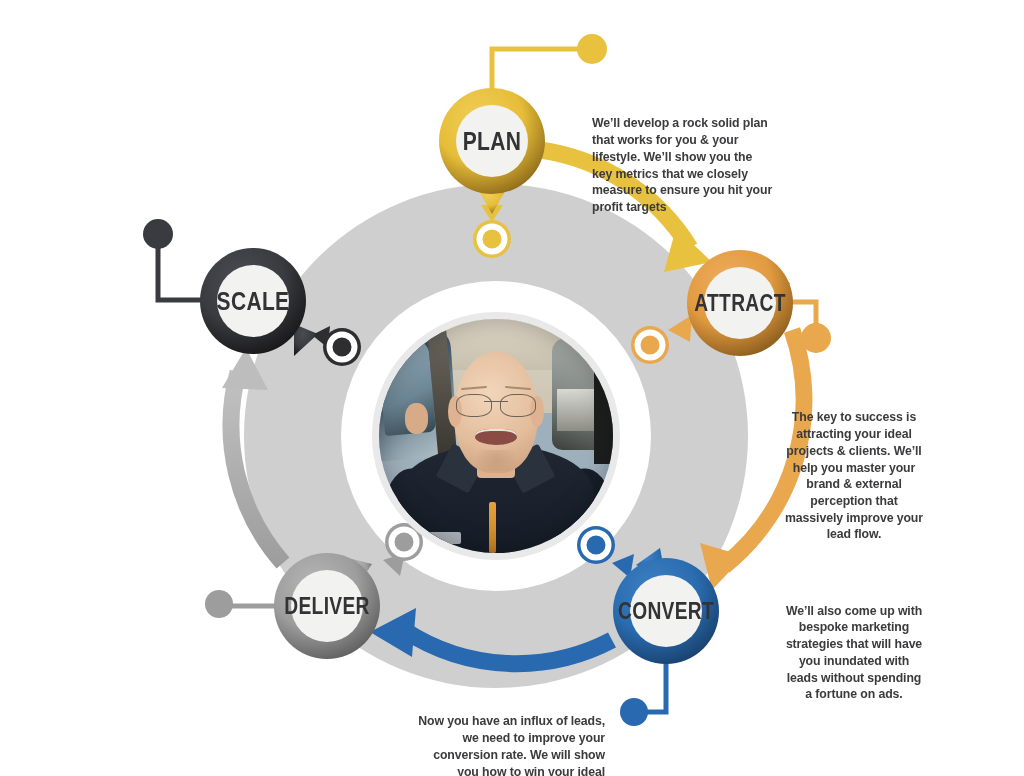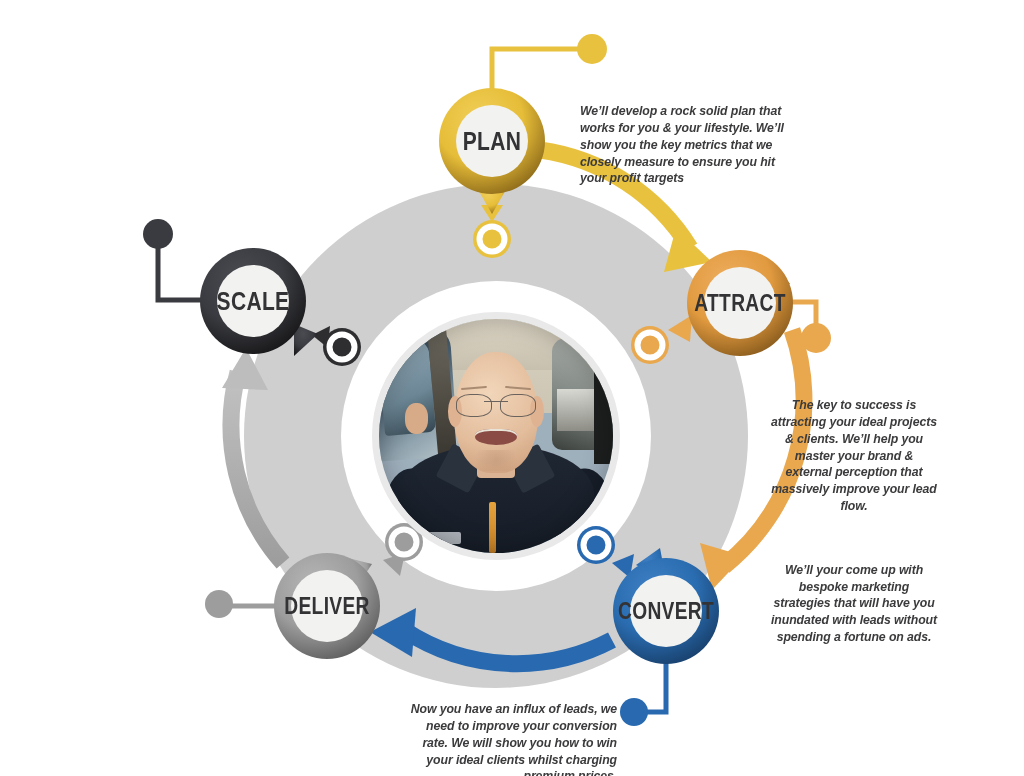--- a/index.html
+++ b/index.html
@@ -31,21 +31,21 @@
     font-family: "Liberation Sans", sans-serif;
     font-weight: bold;
     font-size: 12.3px;
     line-height: 1.36;
     color: #3b3b3d;
     letter-spacing: -0.1px;
     white-space: pre-wrap;
   }
   .callout.right { text-align: right; }
   .callout.left  { text-align: left; }
-  .callout p { margin: 0; font-style: italic; }
+  .callout p { margin: 12px; }
   .callout p + p { margin-top: 14px; }
 
   #callout-plan    { left: 580px; top: 70px;  width: 206px; text-align: left; }
   #callout-scale   { left: 140px; top: 114px; width: 184px; text-align: right; }
   #callout-attract { left: 770px; top: 364px; width: 168px; text-align: center; }
   #callout-deliver { left: 110px; top: 464px; width: 128px; text-align: right; }
   #callout-convert { left: 404px; top: 668px; width: 213px; text-align: right; }
 
   
   .node-label {
@@ -337,21 +337,21 @@
   <div class="node-label" id="label-deliver">DELIVER</div>
   <div class="node-label" id="label-scale">SCALE</div>
 
   <div class="callout left" id="callout-plan">
     <p>We’ll develop a rock solid plan that works for you &amp; your lifestyle. We’ll show you the key metrics that we closely measure to ensure you hit your profit targets</p>
   </div>
 
 
   <div class="callout left" id="callout-attract">
     <p>The key to success is attracting your ideal projects &amp; clients. We’ll help you master your brand &amp; external perception that massively improve your lead flow.</p>
-    <p>We’ll your come up with bespoke marketing strategies that will have you inundated with leads without spending a fortune on ads.</p>
+    <p>We’ll also come up with bespoke marketing strategies that will have you inundated with leads without spending a fortune on ads.</p>
   </div>
 
 
   <div class="callout right" id="callout-convert">
     <p>Now you have an influx of leads, we need to improve your conversion rate. We will show you how to win your ideal clients whilst charging premium prices.</p>
   </div>
 
 </div>
 
 </body></html>

